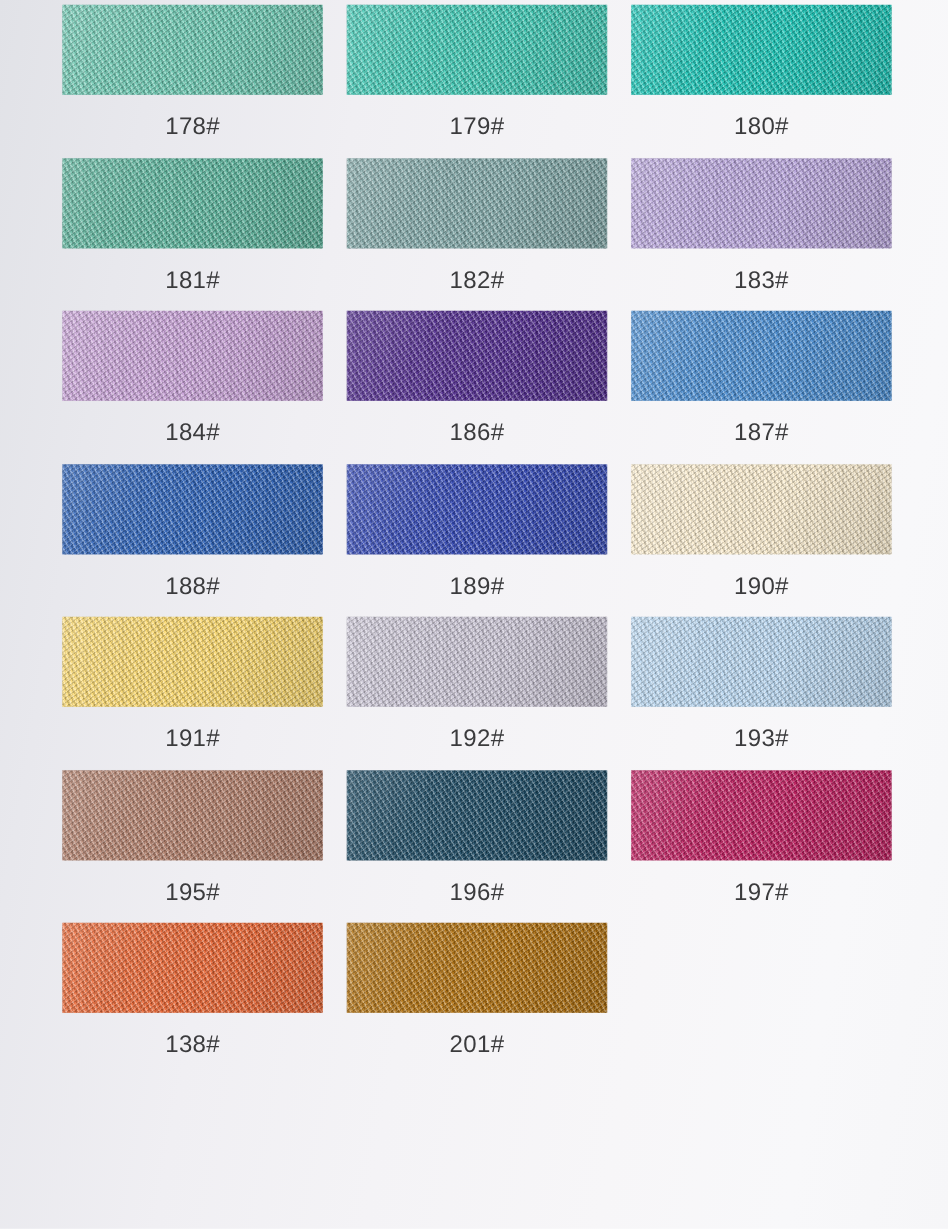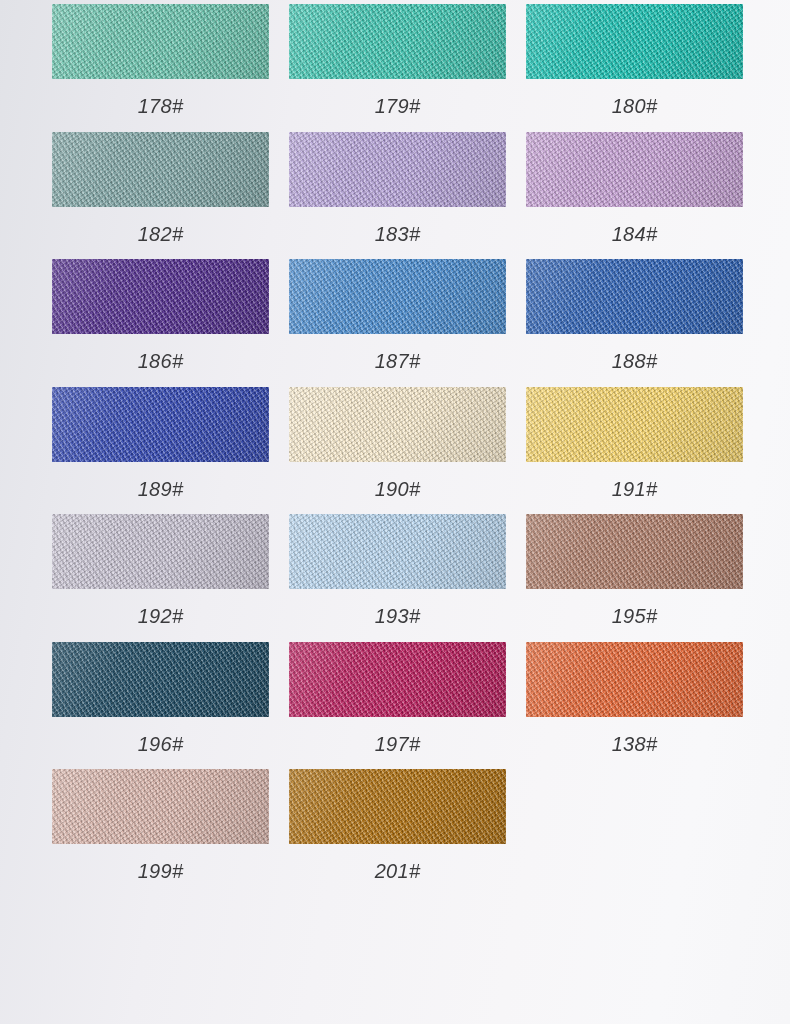--- a/index.html
+++ b/index.html
@@ -32,21 +32,20 @@
     column-gap:20px;
     row-gap:0px;
     padding:4px 52px 0 52px;
     align-content:start;
   }
 
   .swatch-cell {
     display:flex;
     flex-direction:column;
     align-items:center;
-    font-style:italic;
   }
 
   
   .chip {
     position:relative;
     width:217px;
     height:75px;
     overflow:hidden;
     background-color:#ccc;
     box-shadow:0 0 0.5px rgba(0,0,0,0.10);
@@ -137,20 +136,26 @@
       </div>
       <div class="chip-label">179#</div>
     </div>
     <div class="swatch-cell">
       <div class="chip" style="background-color: rgb(25, 196, 181);">
         <div class="chip-sheen"></div>
       </div>
       <div class="chip-label">180#</div>
     </div>
     <div class="swatch-cell">
+      <div class="chip" style="background-color: rgb(92, 180, 156);">
+        <div class="chip-sheen"></div>
+      </div>
+      <div class="chip-label">181#</div>
+    </div>
+    <div class="swatch-cell">
       <div class="chip" style="background-color: rgb(129, 168, 168);">
         <div class="chip-sheen"></div>
       </div>
       <div class="chip-label">182#</div>
     </div>
     <div class="swatch-cell">
       <div class="chip" style="background-color: rgb(185, 166, 221);">
         <div class="chip-sheen"></div>
       </div>
       <div class="chip-label">183#</div>
@@ -227,24 +232,18 @@
       </div>
       <div class="chip-label">197#</div>
     </div>
     <div class="swatch-cell">
       <div class="chip" style="background-color: rgb(234, 102, 52);">
         <div class="chip-sheen"></div>
       </div>
       <div class="chip-label">138#</div>
     </div>
     <div class="swatch-cell">
-      <div class="chip" style="background-color: rgb(221, 184, 174);">
-        <div class="chip-sheen"></div>
-      </div>
-      <div class="chip-label">199#</div>
-    </div>
-    <div class="swatch-cell">
       <div class="chip" style="background-color: rgb(176, 112, 15);">
         <div class="chip-sheen"></div>
       </div>
       <div class="chip-label">201#</div>
     </div>
   </div>
 
 </body></html>

